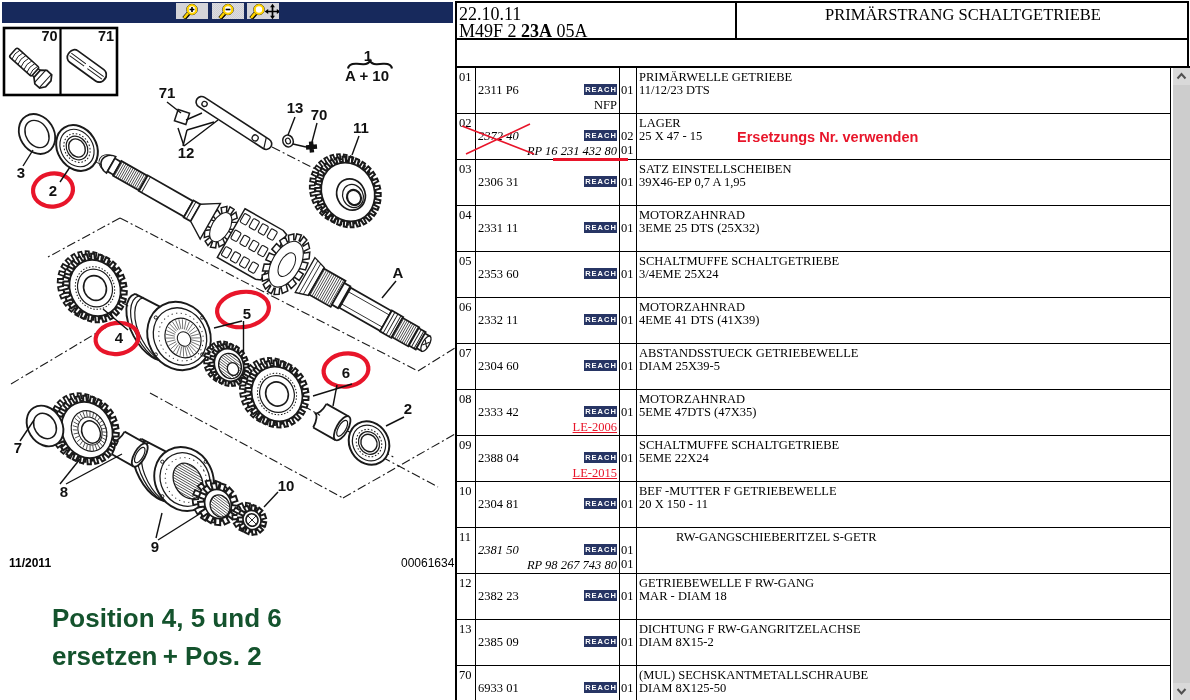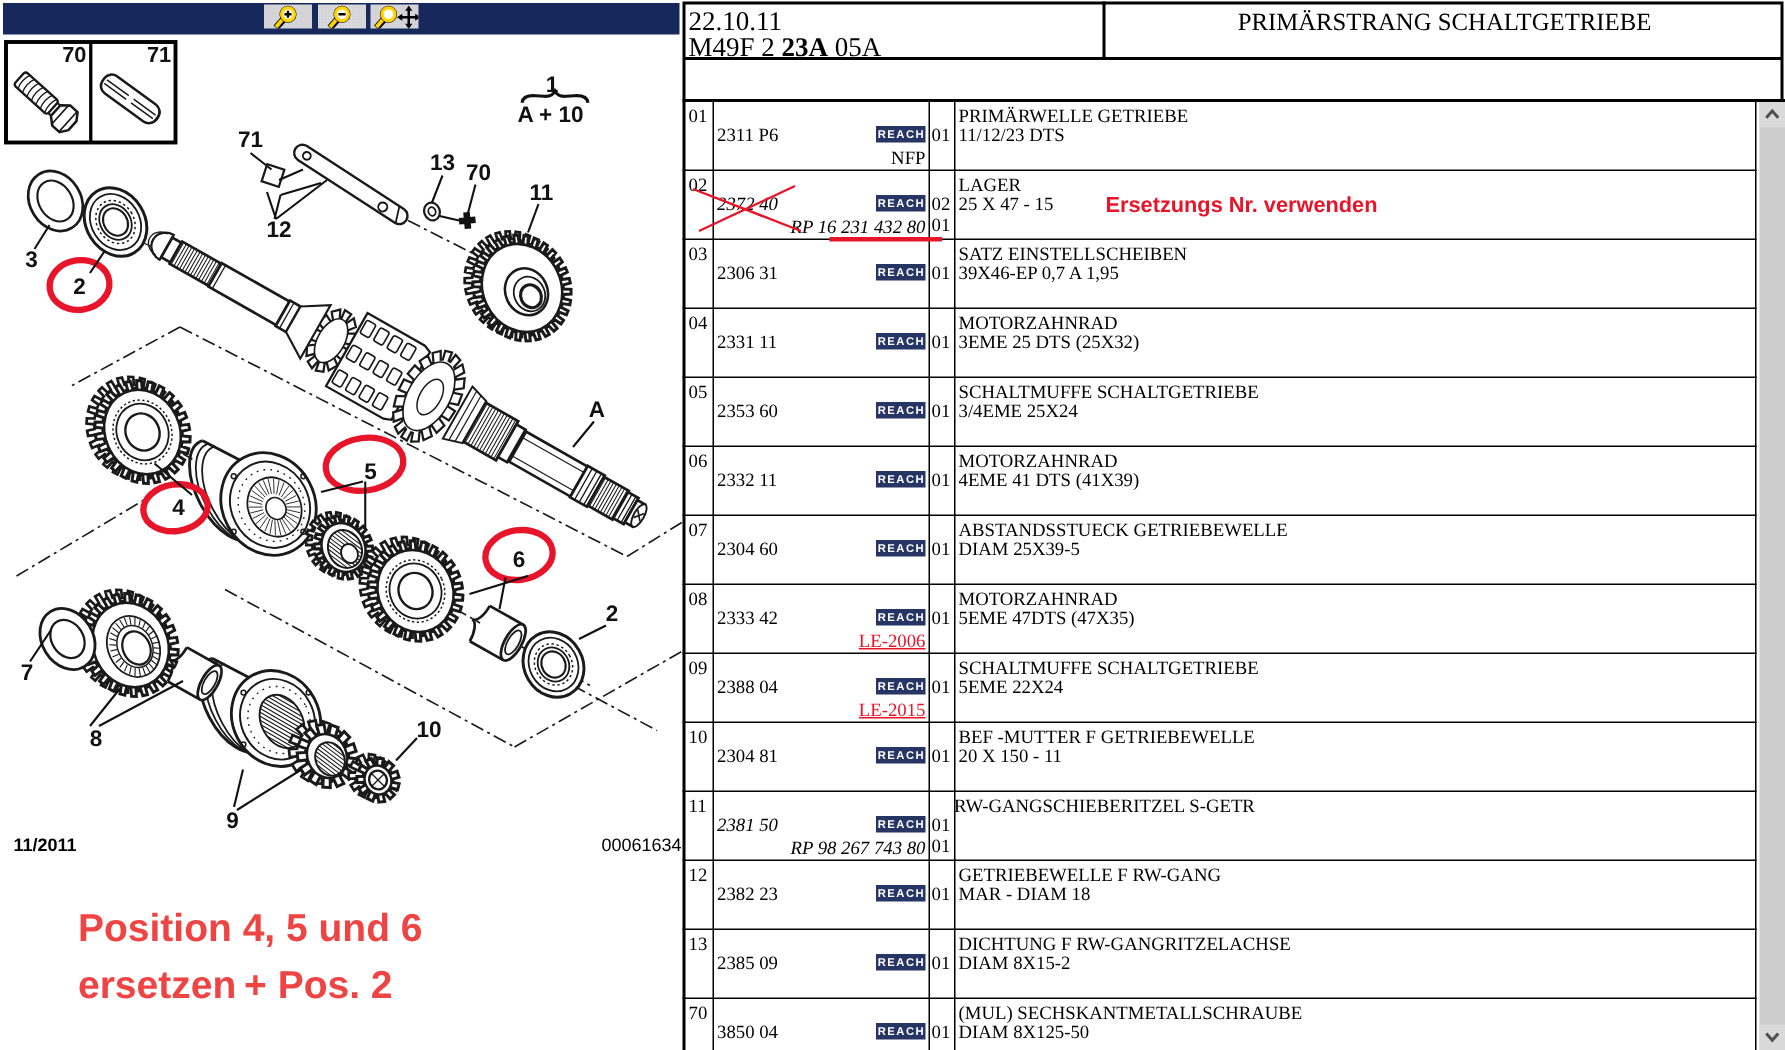--- a/index.html
+++ b/index.html
@@ -284,21 +284,21 @@
     <path d="M20 441 L34 420" stroke="#111" stroke-width="1.4" fill="none"></path>
     <path d="M60 484 L80 459" stroke="#111" stroke-width="1.4" fill="none"></path>
     <path d="M66 484 L122 454" stroke="#111" stroke-width="1.4" fill="none"></path>
     <path d="M156 538 L162 513" stroke="#111" stroke-width="1.4" fill="none"></path>
     <path d="M158 540 L201 513" stroke="#111" stroke-width="1.4" fill="none"></path>
     <path d="M278 492 L264 507" stroke="#111" stroke-width="1.4" fill="none"></path>
     <path d="M184 146 L178 128 M184 146 L218 120" stroke="#111" stroke-width="1.4" fill="none"></path>
   </svg>
 <span class="abs" style="left:9px;top:556px;font-family:'Liberation Sans',sans-serif;font-weight:bold;font-size:12px">11/2011</span>
 <span class="abs" style="left:401px;top:556px;font-family:'Liberation Sans',sans-serif;font-weight:normal;font-size:12px">00061634</span>
-<div class="abs" style="left:52px;top:600px;font-family:'Liberation Sans',sans-serif;font-weight:bold;font-size:26px;color:#ef4444;line-height:37.5px">Position 4, 5 und 6<br>ersetzen + Pos. 2</div>
+<div class="abs" style="left:52px;top:600px;font-family:'Liberation Sans',sans-serif;font-weight:bold;font-size:26px;color:#14532d;line-height:37.5px">Position 4, 5 und 6<br>ersetzen + Pos. 2</div>
 <div class="abs" style="left:455px;top:1px;width:734px;height:39px;border:2px solid #000"></div>
 <div class="vl" style="left:735px;top:1px;width:2px;height:39px"></div>
 <div class="vl" style="left:455px;top:40px;width:2px;height:26px"></div>
 <div class="vl" style="left:1187px;top:40px;width:2px;height:26px"></div>
 <span class="hdr" style="left:459px;top:4px">22.10.11</span>
 <span class="hdr" style="left:459px;top:21px">M49F 2 <b>23A</b> 05A</span>
 <span class="hdr b" style="left:737px;top:5px;width:452px;text-align:center;font-size:16.5px">PRIMÄRSTRANG SCHALTGETRIEBE</span>
 <div class="tblwrap">
 <div class="vl" style="left:455px;top:66px;width:2px;height:634px"></div>
 <div class="vl" style="left:474.5px;top:66px;width:1px;height:634px"></div>
@@ -387,36 +387,36 @@
 <span class="c b" style="left:478px;top:498.0px">2304 81</span>
 <span class="reach" style="left:584px;top:498.0px">REACH</span>
 <span class="c" style="left:621px;top:498.0px">01</span>
 <span class="c b" style="left:639px;top:484.5px">BEF -MUTTER F GETRIEBEWELLE</span>
 <span class="c" style="left:639px;top:498.0px">20 X 150 - 11</span>
 <span class="c" style="left:459px;top:530.5px">11</span>
 <span class="c i" style="left:478px;top:544.0px">2381 50</span>
 <span class="reach" style="left:584px;top:544.0px">REACH</span>
 <span class="c" style="left:621px;top:544.0px">01</span>
 <span class="c" style="left:621px;top:558.0px">01</span>
-<span class="c b" style="left:636px;top:530.5px">RW-GANGSCHIEBERITZEL S-GETR</span>
+<span class="c b" style="left:676px;top:530.5px">RW-GANGSCHIEBERITZEL S-GETR</span>
 <span class="c b i ra" style="left:466px;top:558.5px">RP 98 267 743 80</span>
 <span class="c" style="left:459px;top:576.5px">12</span>
 <span class="c b" style="left:478px;top:590.0px">2382 23</span>
 <span class="reach" style="left:584px;top:590.0px">REACH</span>
 <span class="c" style="left:621px;top:590.0px">01</span>
 <span class="c b" style="left:639px;top:576.5px">GETRIEBEWELLE F RW-GANG</span>
 <span class="c" style="left:639px;top:590.0px">MAR - DIAM 18</span>
 <span class="c" style="left:459px;top:622.5px">13</span>
 <span class="c b" style="left:478px;top:636.0px">2385 09</span>
 <span class="reach" style="left:584px;top:636.0px">REACH</span>
 <span class="c" style="left:621px;top:636.0px">01</span>
 <span class="c b" style="left:639px;top:622.5px">DICHTUNG F RW-GANGRITZELACHSE</span>
 <span class="c" style="left:639px;top:636.0px">DIAM 8X15-2</span>
 <span class="c" style="left:459px;top:668.5px">70</span>
-<span class="c b" style="left:478px;top:682.0px">3850 04</span>
+<span class="c b" style="left:478px;top:682.0px">6933 01</span>
 <span class="reach" style="left:584px;top:682.0px">REACH</span>
 <span class="c" style="left:621px;top:682.0px">01</span>
 <span class="c b" style="left:639px;top:668.5px">(MUL) SECHSKANTMETALLSCHRAUBE</span>
 <span class="c" style="left:639px;top:682.0px">DIAM 8X125-50</span>
 </div>
 <div class="abs" style="left:1173px;top:68px;width:17px;height:632px;background:#cdcdcd"></div>
 <div class="abs" style="left:1173px;top:68px;width:17px;height:17px;background:#d9d9d9"></div>
 <svg class="abs" style="left:1173px;top:68px" width="17" height="17">
     <path d="M4.5 10.5 L8.5 6 L12.5 10.5" stroke="#505050" stroke-width="2" fill="none"></path>
   </svg>

